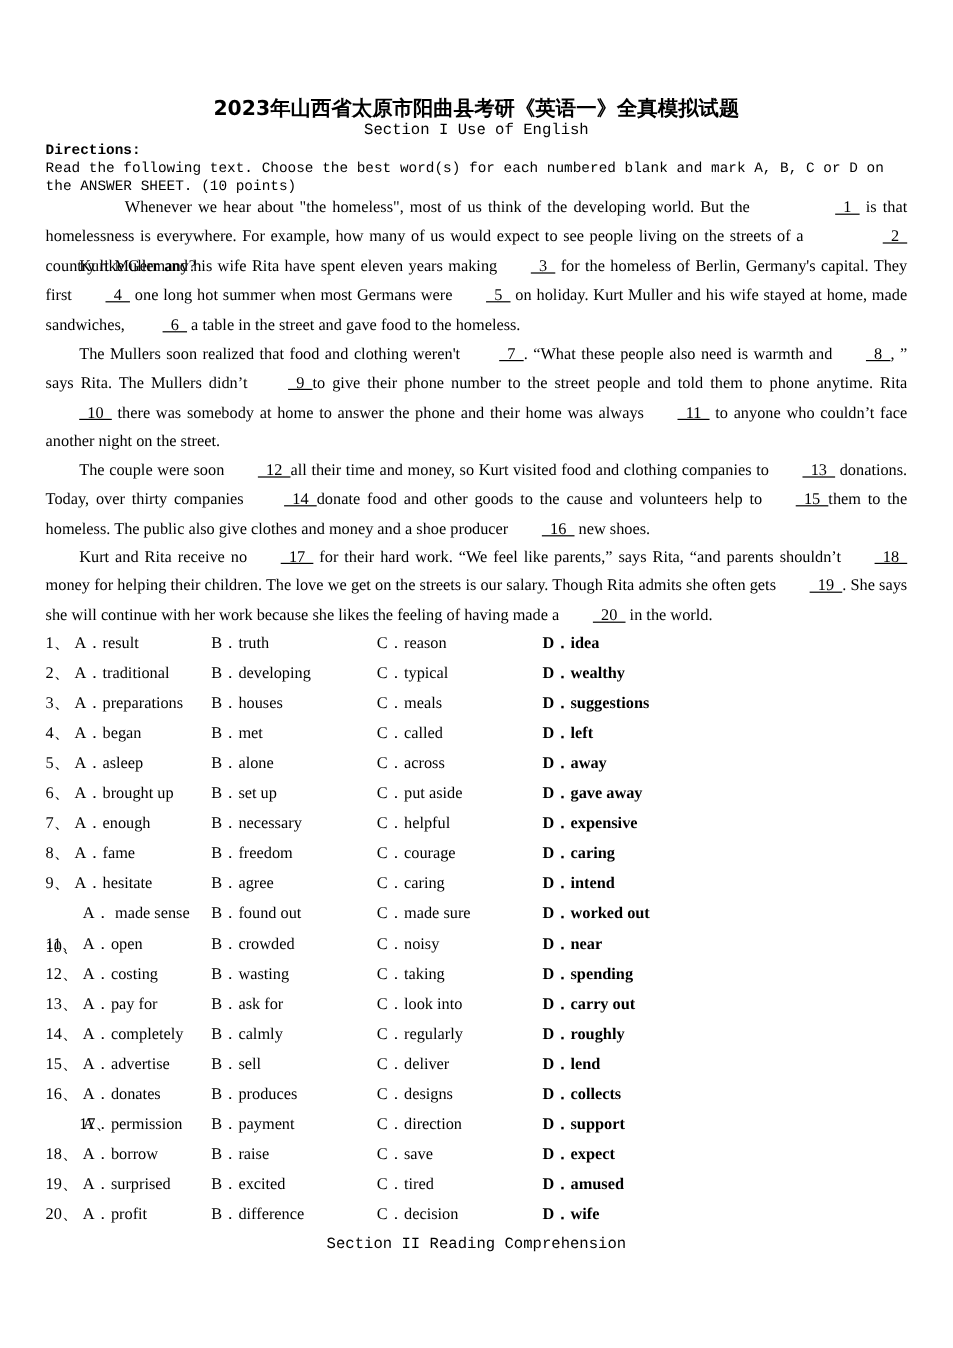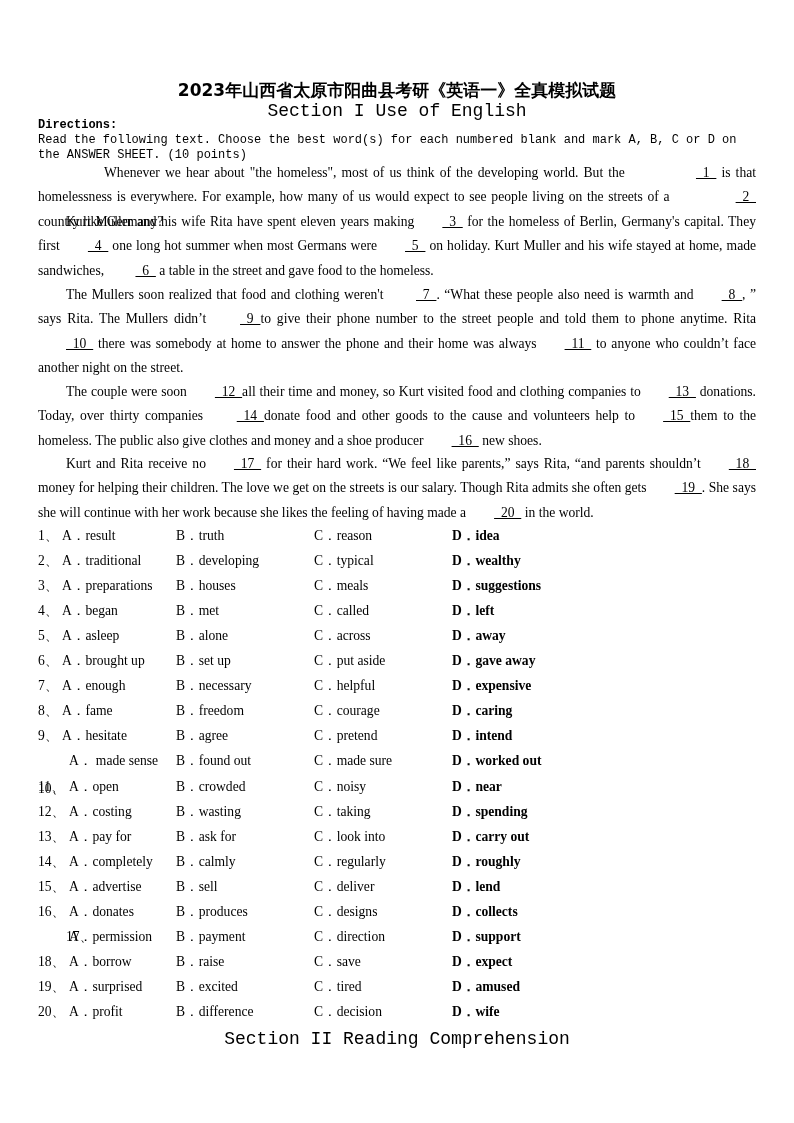--- a/index.html
+++ b/index.html
@@ -4,21 +4,21 @@
 <style>
   html, body { margin: 0; padding: 0; background: #ffffff; }
   body { width: 794px; height: 1123px; position: relative; overflow: hidden; color: #000; }
   .page { position: absolute; left: 0; top: 0; width: 630px; height: 1123px; }
   .title {
     position: absolute; top: 79px; left: 0; width: 794px; text-align: center;
     font-family: "DejaVu Sans", sans-serif; font-weight: bold; font-size: 17px; letter-spacing: 0px;
   }
   .section-head {
     position: absolute; left: 0; width: 794px; text-align: center;
-    font-family: "Liberation Mono", monospace; font-size: 18px;
+    font-family: "Liberation Mono", monospace; font-size: 13px;
   }
   .mono {
     position: absolute; left: 38px; width: 720px;
     font-family: "Liberation Mono", monospace; font-size: 12px; line-height: 15px;
   }
   .para {
     position: absolute; left: 38px; width: 718px;
     font-family: "Liberation Serif", serif; font-size: 13.6px; line-height: 24.4px;
     text-align: justify;
   }
@@ -109,21 +109,21 @@
         <span class="c-num" style="left: 0px;">8、</span>
         <span class="c-a" style="left: 24px;">A．fame</span>
         <span class="c-b">B．freedom</span>
         <span class="c-c">C．courage</span>
         <span class="c-d">D．caring</span>
       </div>
       <div class="opt-row" style="top: 726.4px;">
         <span class="c-num" style="left: 0px;">9、</span>
         <span class="c-a" style="left: 24px;">A．hesitate</span>
         <span class="c-b">B．agree</span>
-        <span class="c-c">C．pretend</span>
+        <span class="c-c">C．caring</span>
         <span class="c-d">D．intend</span>
       </div>
       <div class="opt-row" style="top: 751.45px;">
         <span class="c-num" style="left: 0px; margin-top: 28px;">10、</span>
         <span class="c-a" style="left: 31px;">A． made sense</span>
         <span class="c-b">B．found out</span>
         <span class="c-c">C．made sure</span>
         <span class="c-d">D．worked out</span>
       </div>
       <div class="opt-row" style="top: 776.5px;">

